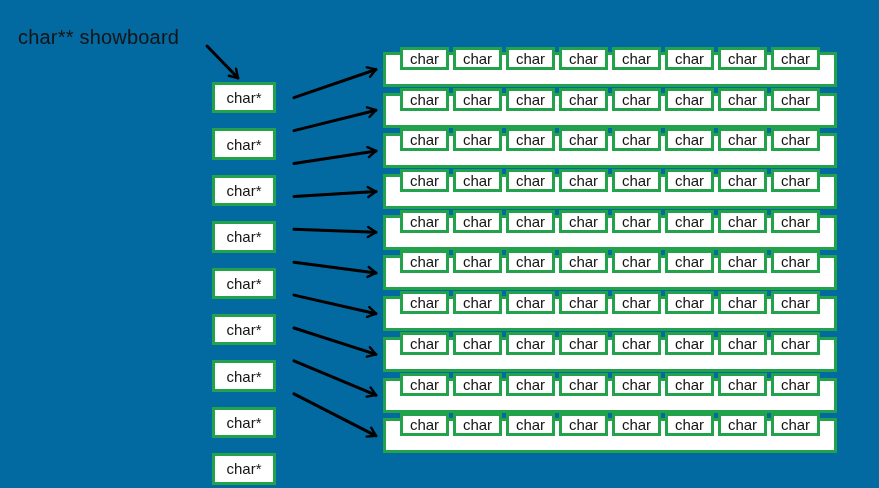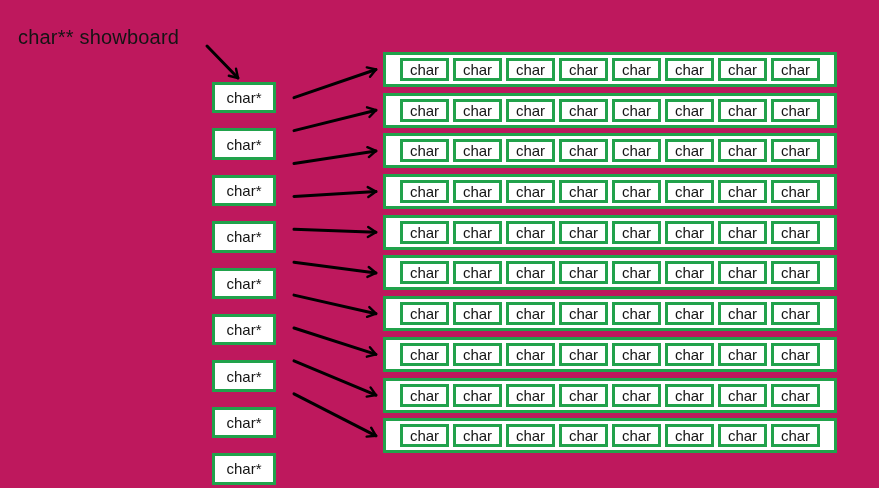--- a/index.html
+++ b/index.html
@@ -5,21 +5,21 @@
   :root{
     --green:#21a24b;
     --arrow:#000000;
     --wm:#bbbbbb;
     --ink:#141414;
   }
   html,body{margin:0;padding:0;background:#ffffff;}
   .stage{
     position:relative;
     width:879px;height:488px;
-    background:#be185d;
+    background:#0369a1;
     font-family:"Liberation Sans", sans-serif;
     overflow:hidden;
   }
   .title{
     position:absolute;
     left:18px;top:26px;
     font-size:20px;
     color:var(--ink);
     letter-spacing:0.2px;
     white-space:pre;
@@ -47,21 +47,21 @@
     position:absolute;
     left:383px;top:52px;
     width:454px;
     display:flex;flex-direction:column;gap:5.7px;
   }
   .row{
     box-sizing:border-box;
     height:35px;
     border:3px solid var(--green);
     background:#ffffff;
-    display:flex;align-items:center;
+    display:flex;align-items:flex-end;
     padding:14px;gap:4px;
   }
   .cell{
     box-sizing:border-box;
     flex:1;
     border:3px solid var(--green);
     background:#ffffff;
     display:flex;align-items:center;justify-content:center;
     font-size:15px;color:var(--ink);
   }

